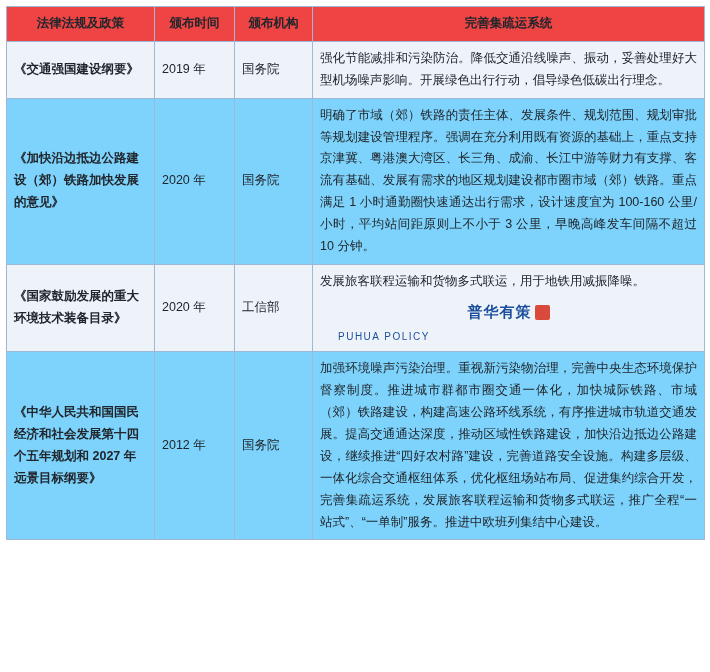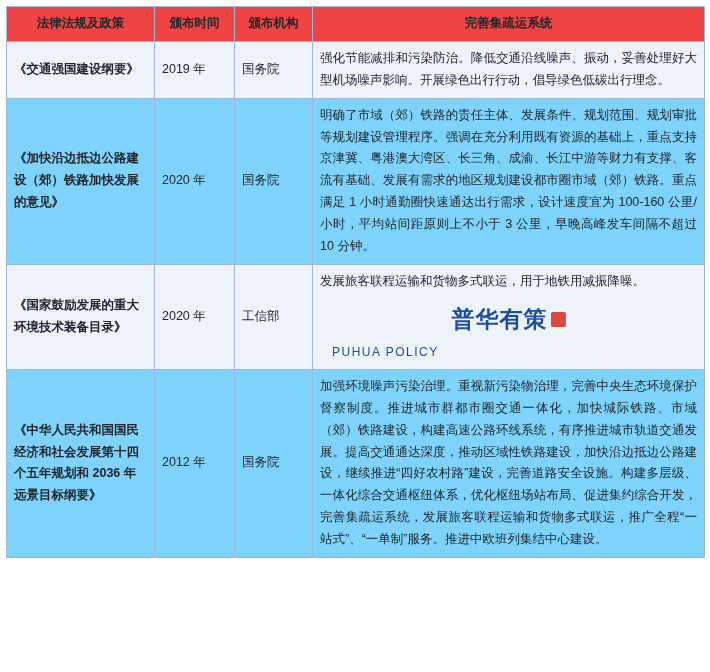--- a/index.html
+++ b/index.html
@@ -64,40 +64,40 @@
 
   .watermark {
     margin-top: 6px;
     display: flex;
     align-items: center;
     justify-content: center;
     gap: 4px;
     user-select: none;
   }
   .wm-text-cn {
-    font-size: 23px;
+    font-size: 15px;
     font-weight: bold;
     color: #1c4f9c;
     letter-spacing: 1px;
   }
   .wm-logo {
     display: inline-block;
     width: 15px;
     height: 15px;
     background: #d94a3d;
     border-radius: 2px;
     position: relative;
     top: 1px;
   }
   .wm-sub {
-    font-size: 12px;
+    font-size: 10px;
     color: #1c4f9c;
     letter-spacing: 1.5px;
     margin-top: 3px;
-    margin-left: 12px;
+    margin-left: 18px;
   }
   .wm-row {
     display: flex;
     align-items: center;
     gap: 3px;
   }
 </style>
 </head>
 <body>
 
@@ -139,20 +139,20 @@
           <div class="watermark">
             <div class="wm-row">
               <span class="wm-text-cn">普华有策</span>
               <span class="wm-logo"></span>
             </div>
           </div>
           <div class="wm-sub">PUHUA POLICY</div>
         </td>
       </tr>
       <tr class="row-even">
-        <td class="cell-name">《中华人民共和国国民经济和社会发展第十四个五年规划和 2036 年远景目标纲要》</td>
+        <td class="cell-name">《中华人民共和国国民经济和社会发展第十四个五年规划和 2027 年远景目标纲要》</td>
         <td class="cell-date">2012 年</td>
         <td class="cell-org">国务院</td>
         <td class="cell-content">加强环境噪声污染治理。重视新污染物治理，完善中央生态环境保护督察制度。推进城市群都市圈交通一体化，加快城际铁路、市域（郊）铁路建设，构建高速公路环线系统，有序推进城市轨道交通发展。提高交通通达深度，推动区域性铁路建设，加快沿边抵边公路建设，继续推进“四好农村路”建设，完善道路安全设施。构建多层级、一体化综合交通枢纽体系，优化枢纽场站布局、促进集约综合开发，完善集疏运系统，发展旅客联程运输和货物多式联运，推广全程“一站式”、“一单制”服务。推进中欧班列集结中心建设。</td>
       </tr>
     </tbody>
   </table>
 </div>
 
 </body></html>

